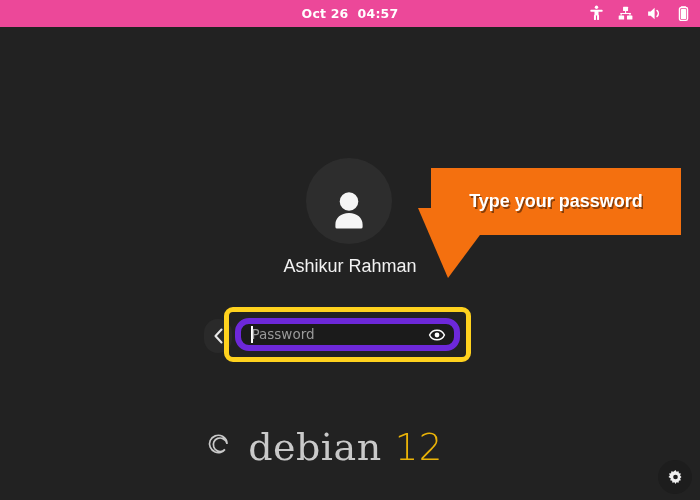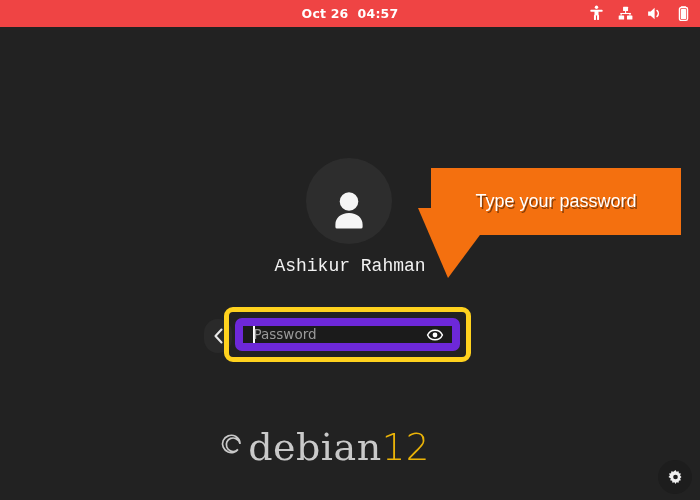--- a/index.html
+++ b/index.html
@@ -7,21 +7,21 @@
   body {
     background:#222222;
     font-family:"DejaVu Sans", sans-serif;
     color:#ffffff;
     position:relative;
   }
 
   
   #topbar{
     position:absolute; top:0; left:0; width:700px; height:27px;
-    background:#ef4444;
+    background:#ec4899;
     display:flex; align-items:center; justify-content:center;
   }
   #clock{
     font-size:12.5px; font-weight:bold; color:#ffffff;
     letter-spacing:.2px; white-space:pre;
   }
   #tray{
     position:absolute; right:8px; top:0; height:27px;
     display:flex; align-items:center; gap:11px;
   }
@@ -39,21 +39,21 @@
     position:absolute; left:306px; top:131px;
     width:86px; height:86px; border-radius:50%;
     background:#2d2d2d;
     display:flex; align-items:flex-end; justify-content:center;
   }
   #avatar svg{ display:block; margin-bottom:9px; }
 
   #username{
     position:absolute; left:0; top:229px; width:700px;
     text-align:center; font-size:18px; color:#f2f2f2;
-    font-family:Liberation Mono, monospace;
+    font-family:Liberation Sans, sans-serif;
   }
 
   
   #back-btn{
     position:absolute; left:204px; top:292px;
     width:28px; height:34px; border-radius:14px;
     background:#2a2a2a;
     display:flex; align-items:center; justify-content:center;
   }
   #back-btn svg{ display:block; }
@@ -64,22 +64,22 @@
     width:247px; height:55px;
     border:5px solid #ffd21e;
     border-radius:9px;
     background:transparent;
   }
   
   #pw-field{
     position:absolute; left:235px; top:291px;
     width:225px; height:33px;
     background:#1b1b1b;
-    border:8px solid #6d28d9;
-    border-radius:7px;
+    border:6px solid #6d28d9;
+    border-radius:14px;
     display:flex; align-items:center;
     padding:0 8px 0 10px;
   }
   #pw-caret{
     width:1.5px; height:17px; background:#ffffff;
     margin-right:-1px; flex:0 0 auto;
   }
   #pw-placeholder{
     flex:1 1 auto; font-size:13.5px; color:#9a9a9a;
     line-height:1; white-space:nowrap; overflow:hidden;
@@ -97,30 +97,31 @@
   #callout{
     position:absolute; left:431px; top:141px;
     width:250px; height:67px;
     background:#f4700f;
     display:flex; flex-direction:column;
     align-items:center; justify-content:center;
     padding:2px 6px;
   }
   #callout .ctext{
     font-family:"Liberation Sans", sans-serif;
-    font-weight:normal; font-size:18px; color:#ffffff;
+    font-weight:bold; font-size:18px; color:#ffffff;
     line-height:1.12; text-align:right;
     text-shadow:1.5px 1.5px 0 rgba(0,0,0,.45);
     white-space:nowrap;
   }
 
   
   #brand{
     position:absolute; left:0; top:400px; width:644px;
     display:flex; align-items:center; justify-content:center;
+    gap:13px;
   }
   #brand-swirl{ display:block; }
   #brand-name{
     font-family:"DejaVu Serif", serif;
     font-size:38px; color:#c9c9c9; line-height:1;
     letter-spacing:.5px;
   }
   #brand-version{
     font-family:"DejaVu Sans", sans-serif;
     font-size:37px; color:#eab308; line-height:1;

